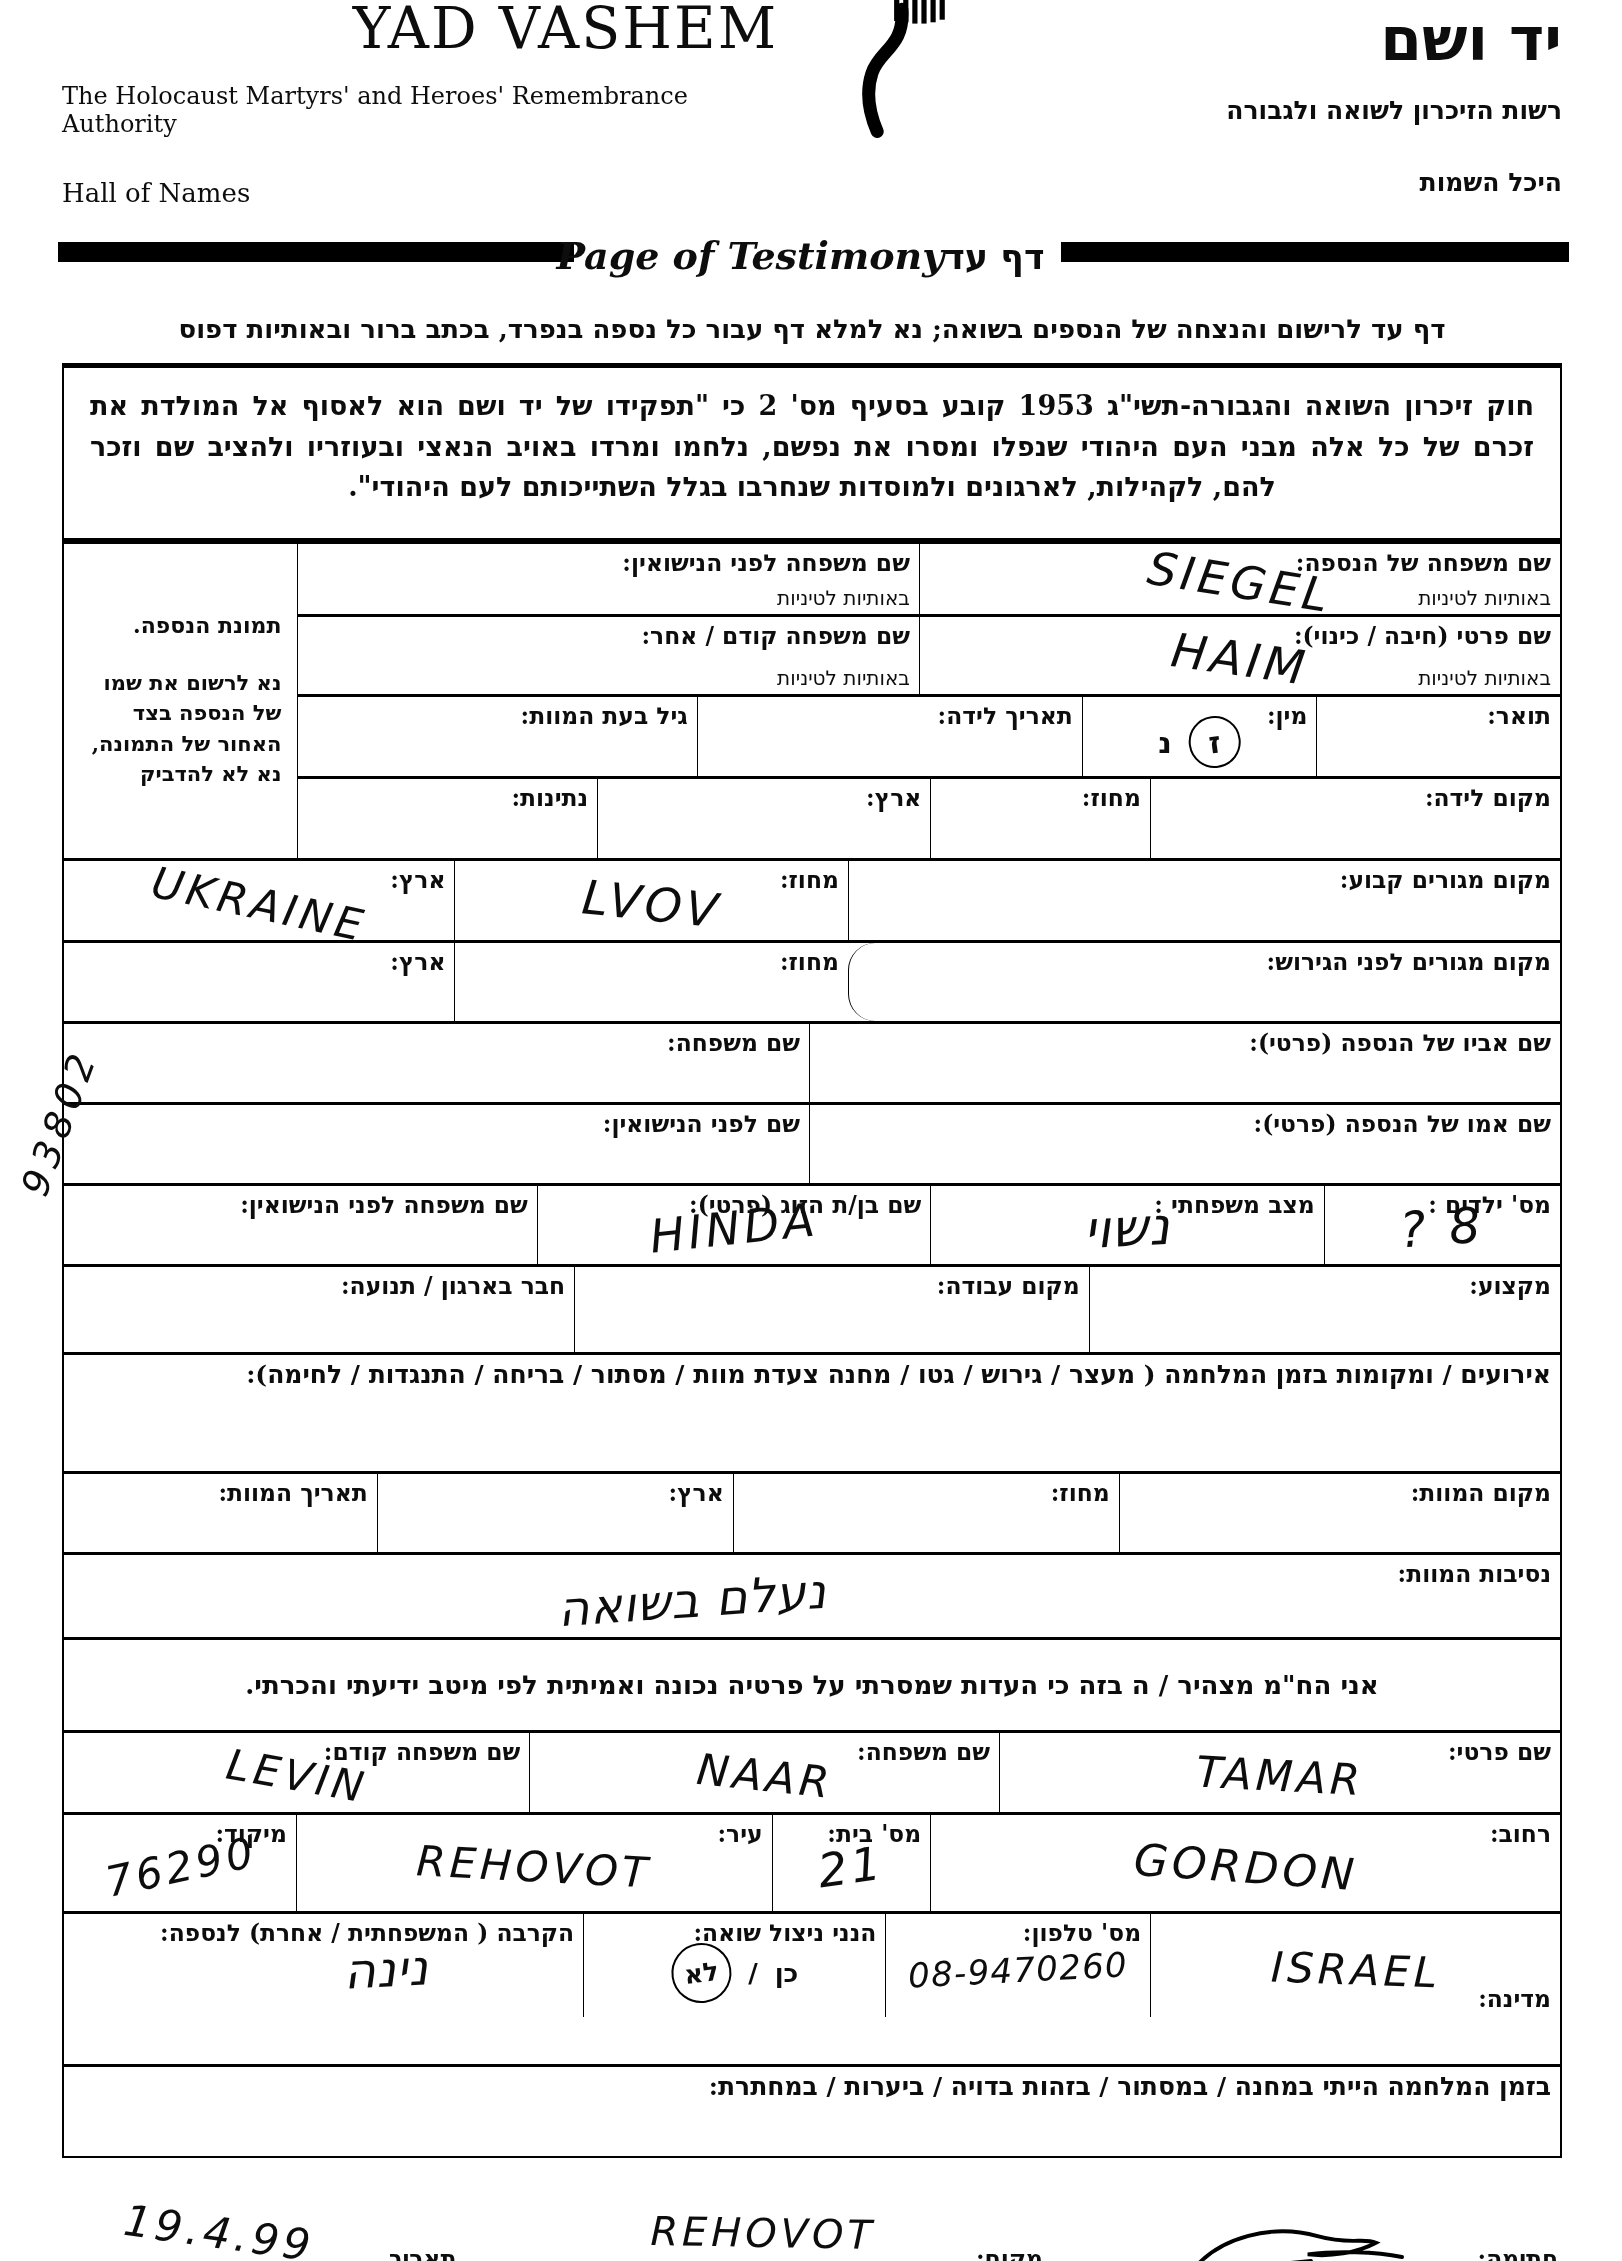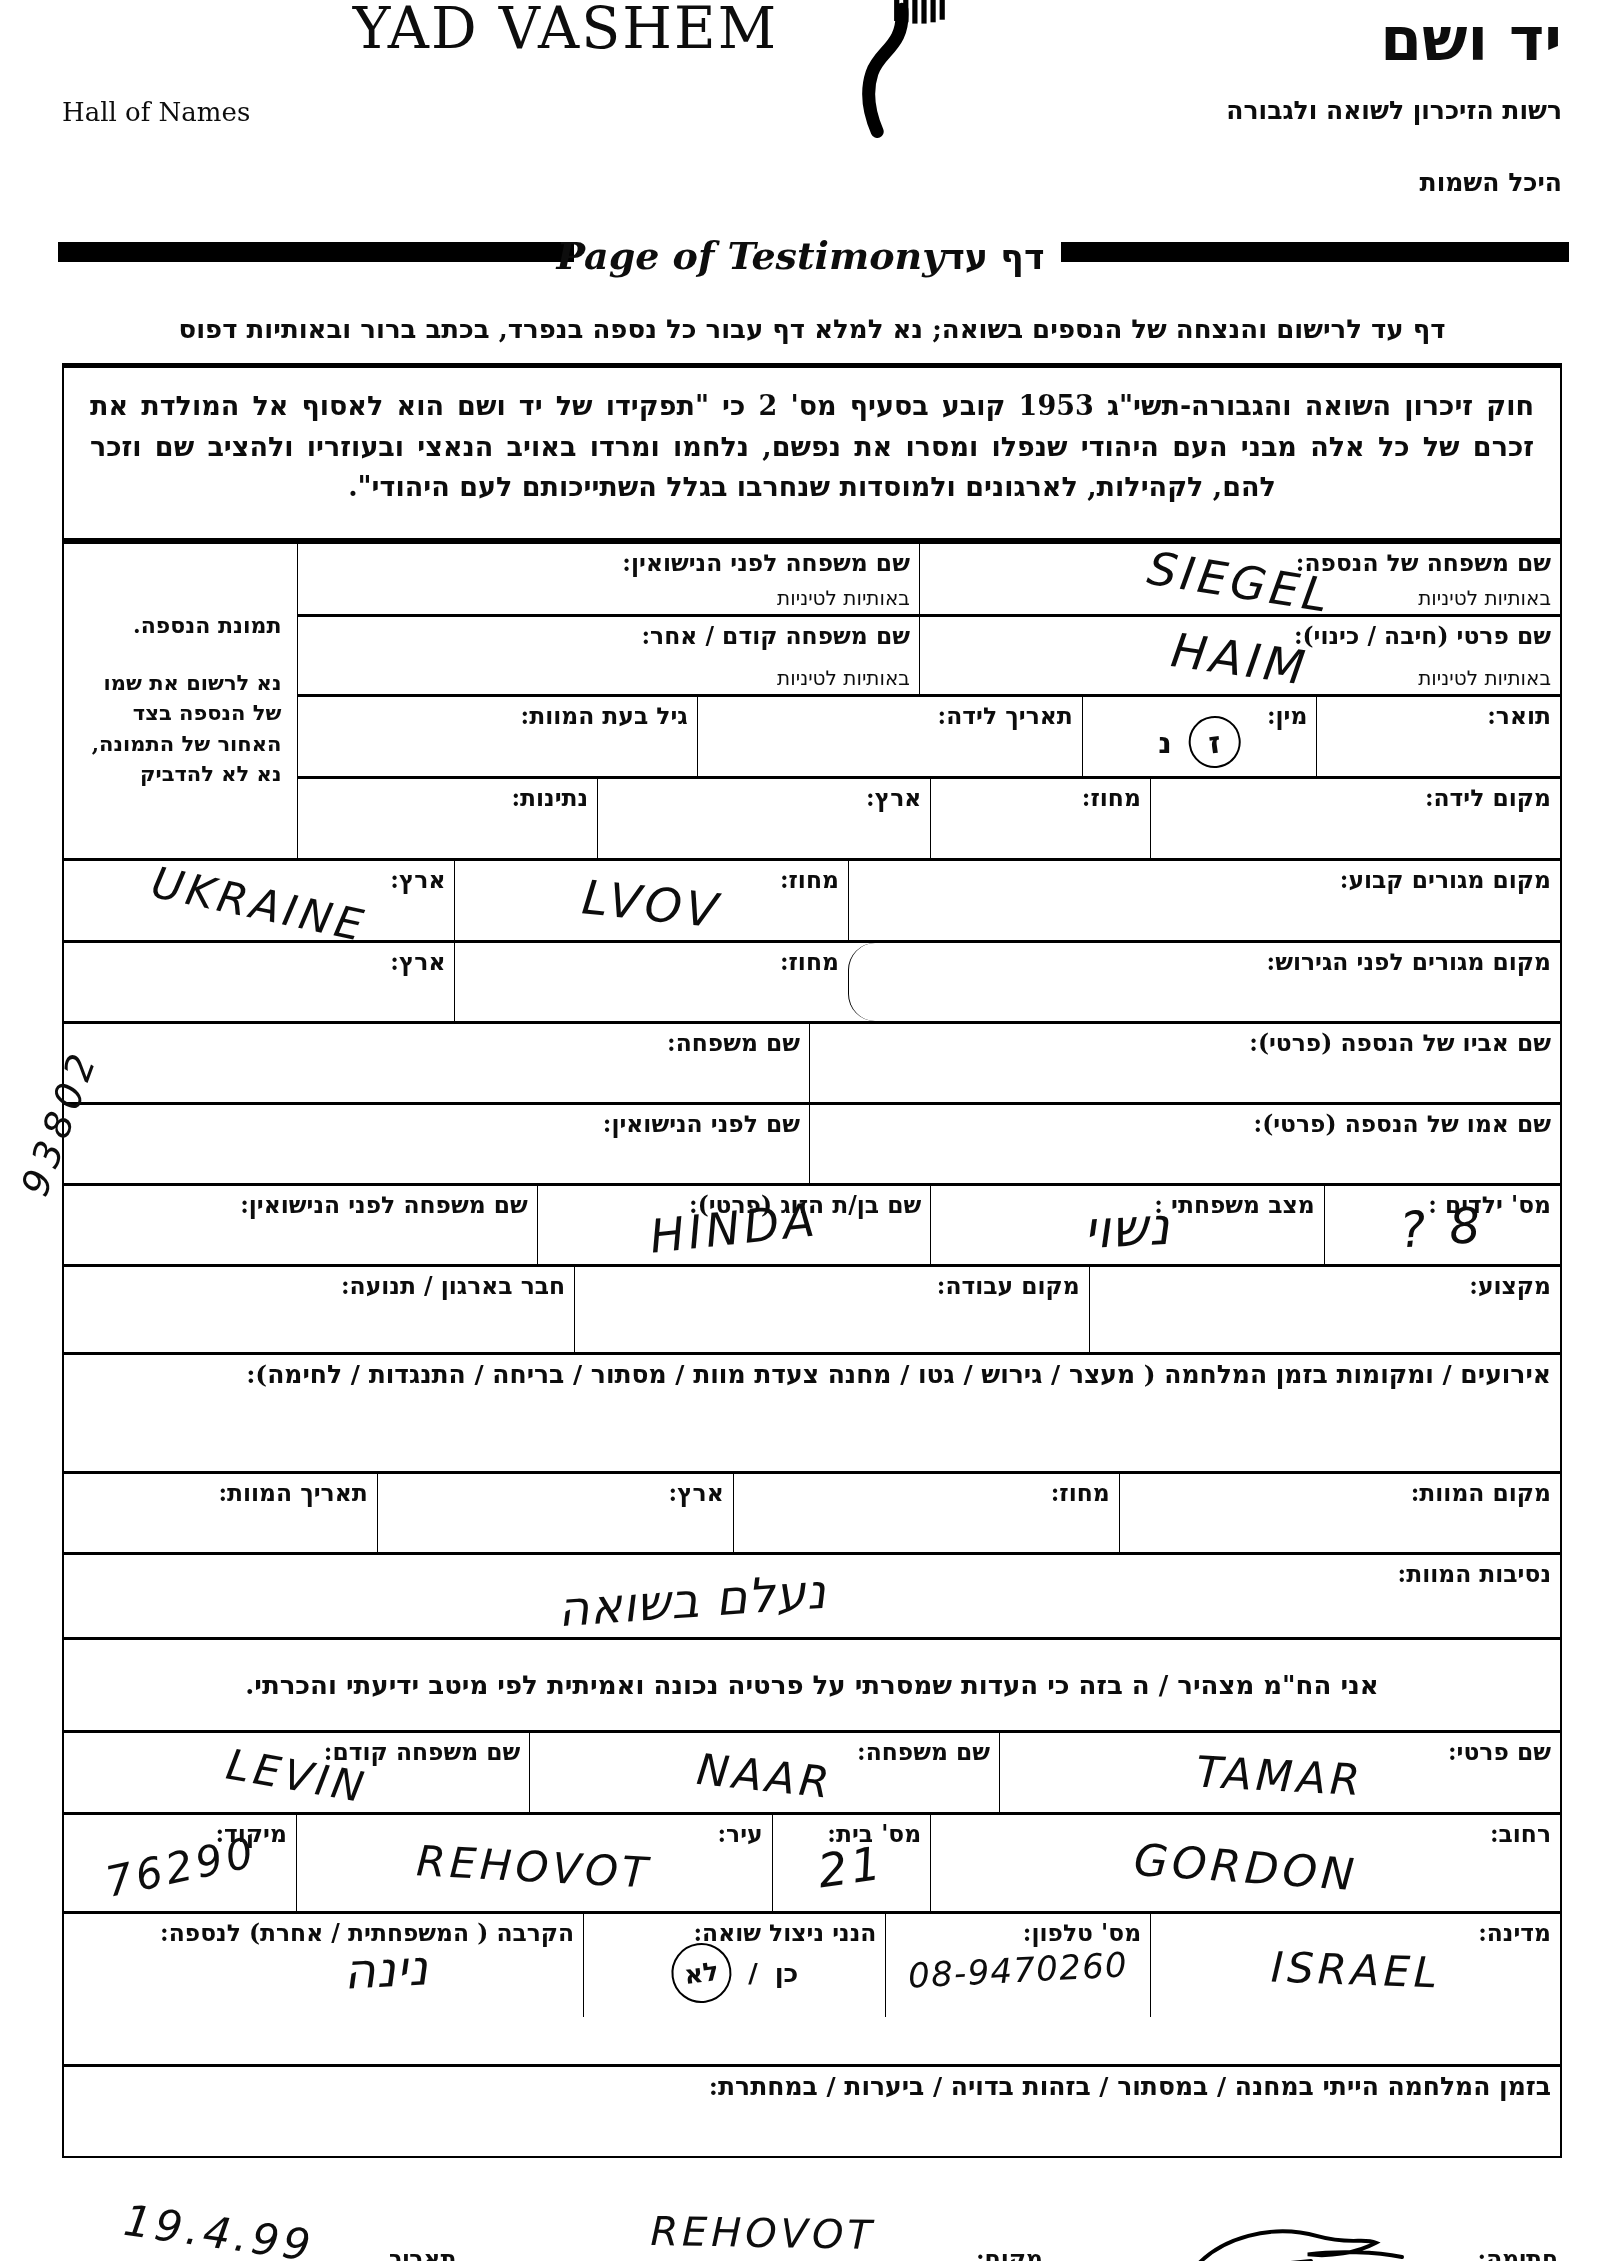--- a/index.html
+++ b/index.html
@@ -80,20 +80,21 @@
              font-size:38px;letter-spacing:6.5px;}
 </style>
 </head>
 <body>
 
 <div class="page">
 
   <div class="hdr">
     <div class="hdr-en">
       <div class="org-en">YAD VASHEM</div>
+      <div class="tag-en">The Holocaust Martyrs' and Heroes' Remembrance Authority</div>
       <div class="hall-en">Hall of Names</div>
     </div>
     <div class="logo">
       <svg width="104" height="143" viewBox="0 0 160 220">
         <g stroke="#000" stroke-width="8">
           <line x1="78" y1="0" x2="78" y2="40"></line>
             <line x1="92" y1="0" x2="92" y2="42"></line>
           <line x1="106" y1="0" x2="106" y2="44"></line>
             <line x1="120" y1="0" x2="120" y2="44"></line>
           <line x1="134" y1="0" x2="134" y2="42"></line>
@@ -315,21 +316,21 @@
         <span class="lbl">עיר:</span>
         <span class="hw" style="--r:3deg;--s:42px;">REHOVOT</span>
       </div>
       <div class="cell last" style="flex:0 0 15.4%;">
         <span class="lbl">מיקוד:</span>
         <span class="hw" style="--r:-12deg;--s:42px;">76290</span>
       </div>
     </div>
 
     <div class="row" style="min-height:103px;">
-      <div class="cell" style="flex:0 0 27.4%;">
+      <div class="cell" style="flex:0 0 27.4%;justify-content:flex-end;">
         <span class="lbl">מדינה:</span>
         <span class="hw" style="--r:2deg;--s:42px;">ISRAEL</span>
       </div>
       <div class="cell" style="flex:0 0 17.7%;">
         <span class="lbl">מס' טלפון:</span>
         <span class="hw" style="--r:-3deg;--s:34px;letter-spacing:1.3px;">08-9470260</span>
       </div>
       <div class="cell" style="flex:0 0 20.2%;">
         <span class="lbl">הנני ניצול שואה:</span>
         <span class="opts" style="font-size:26px;">

